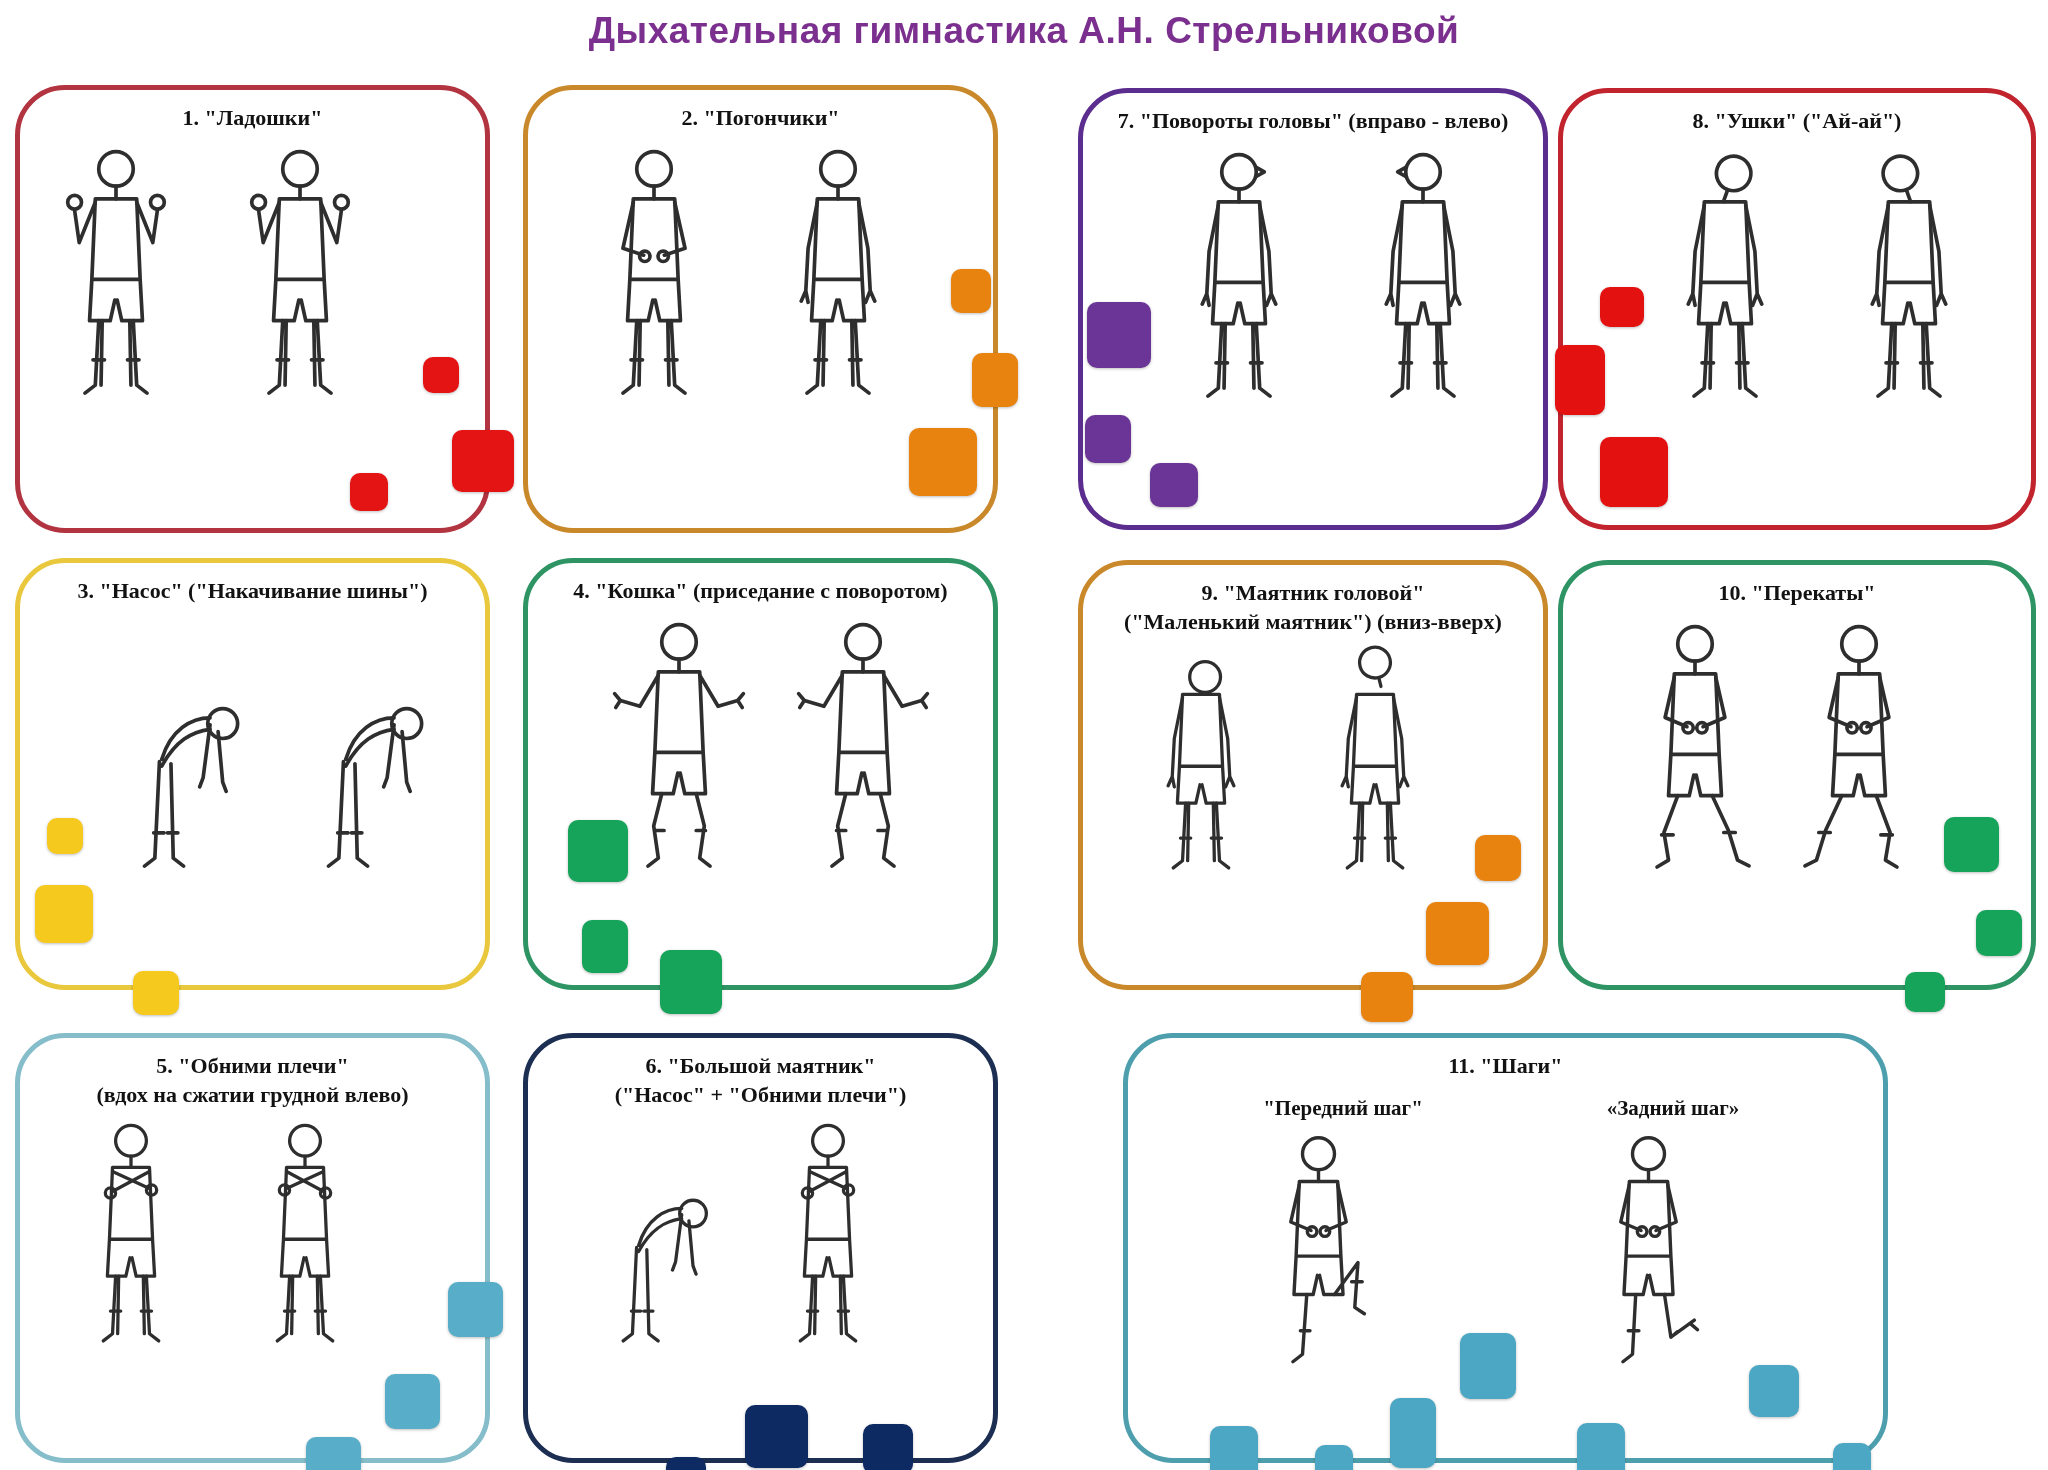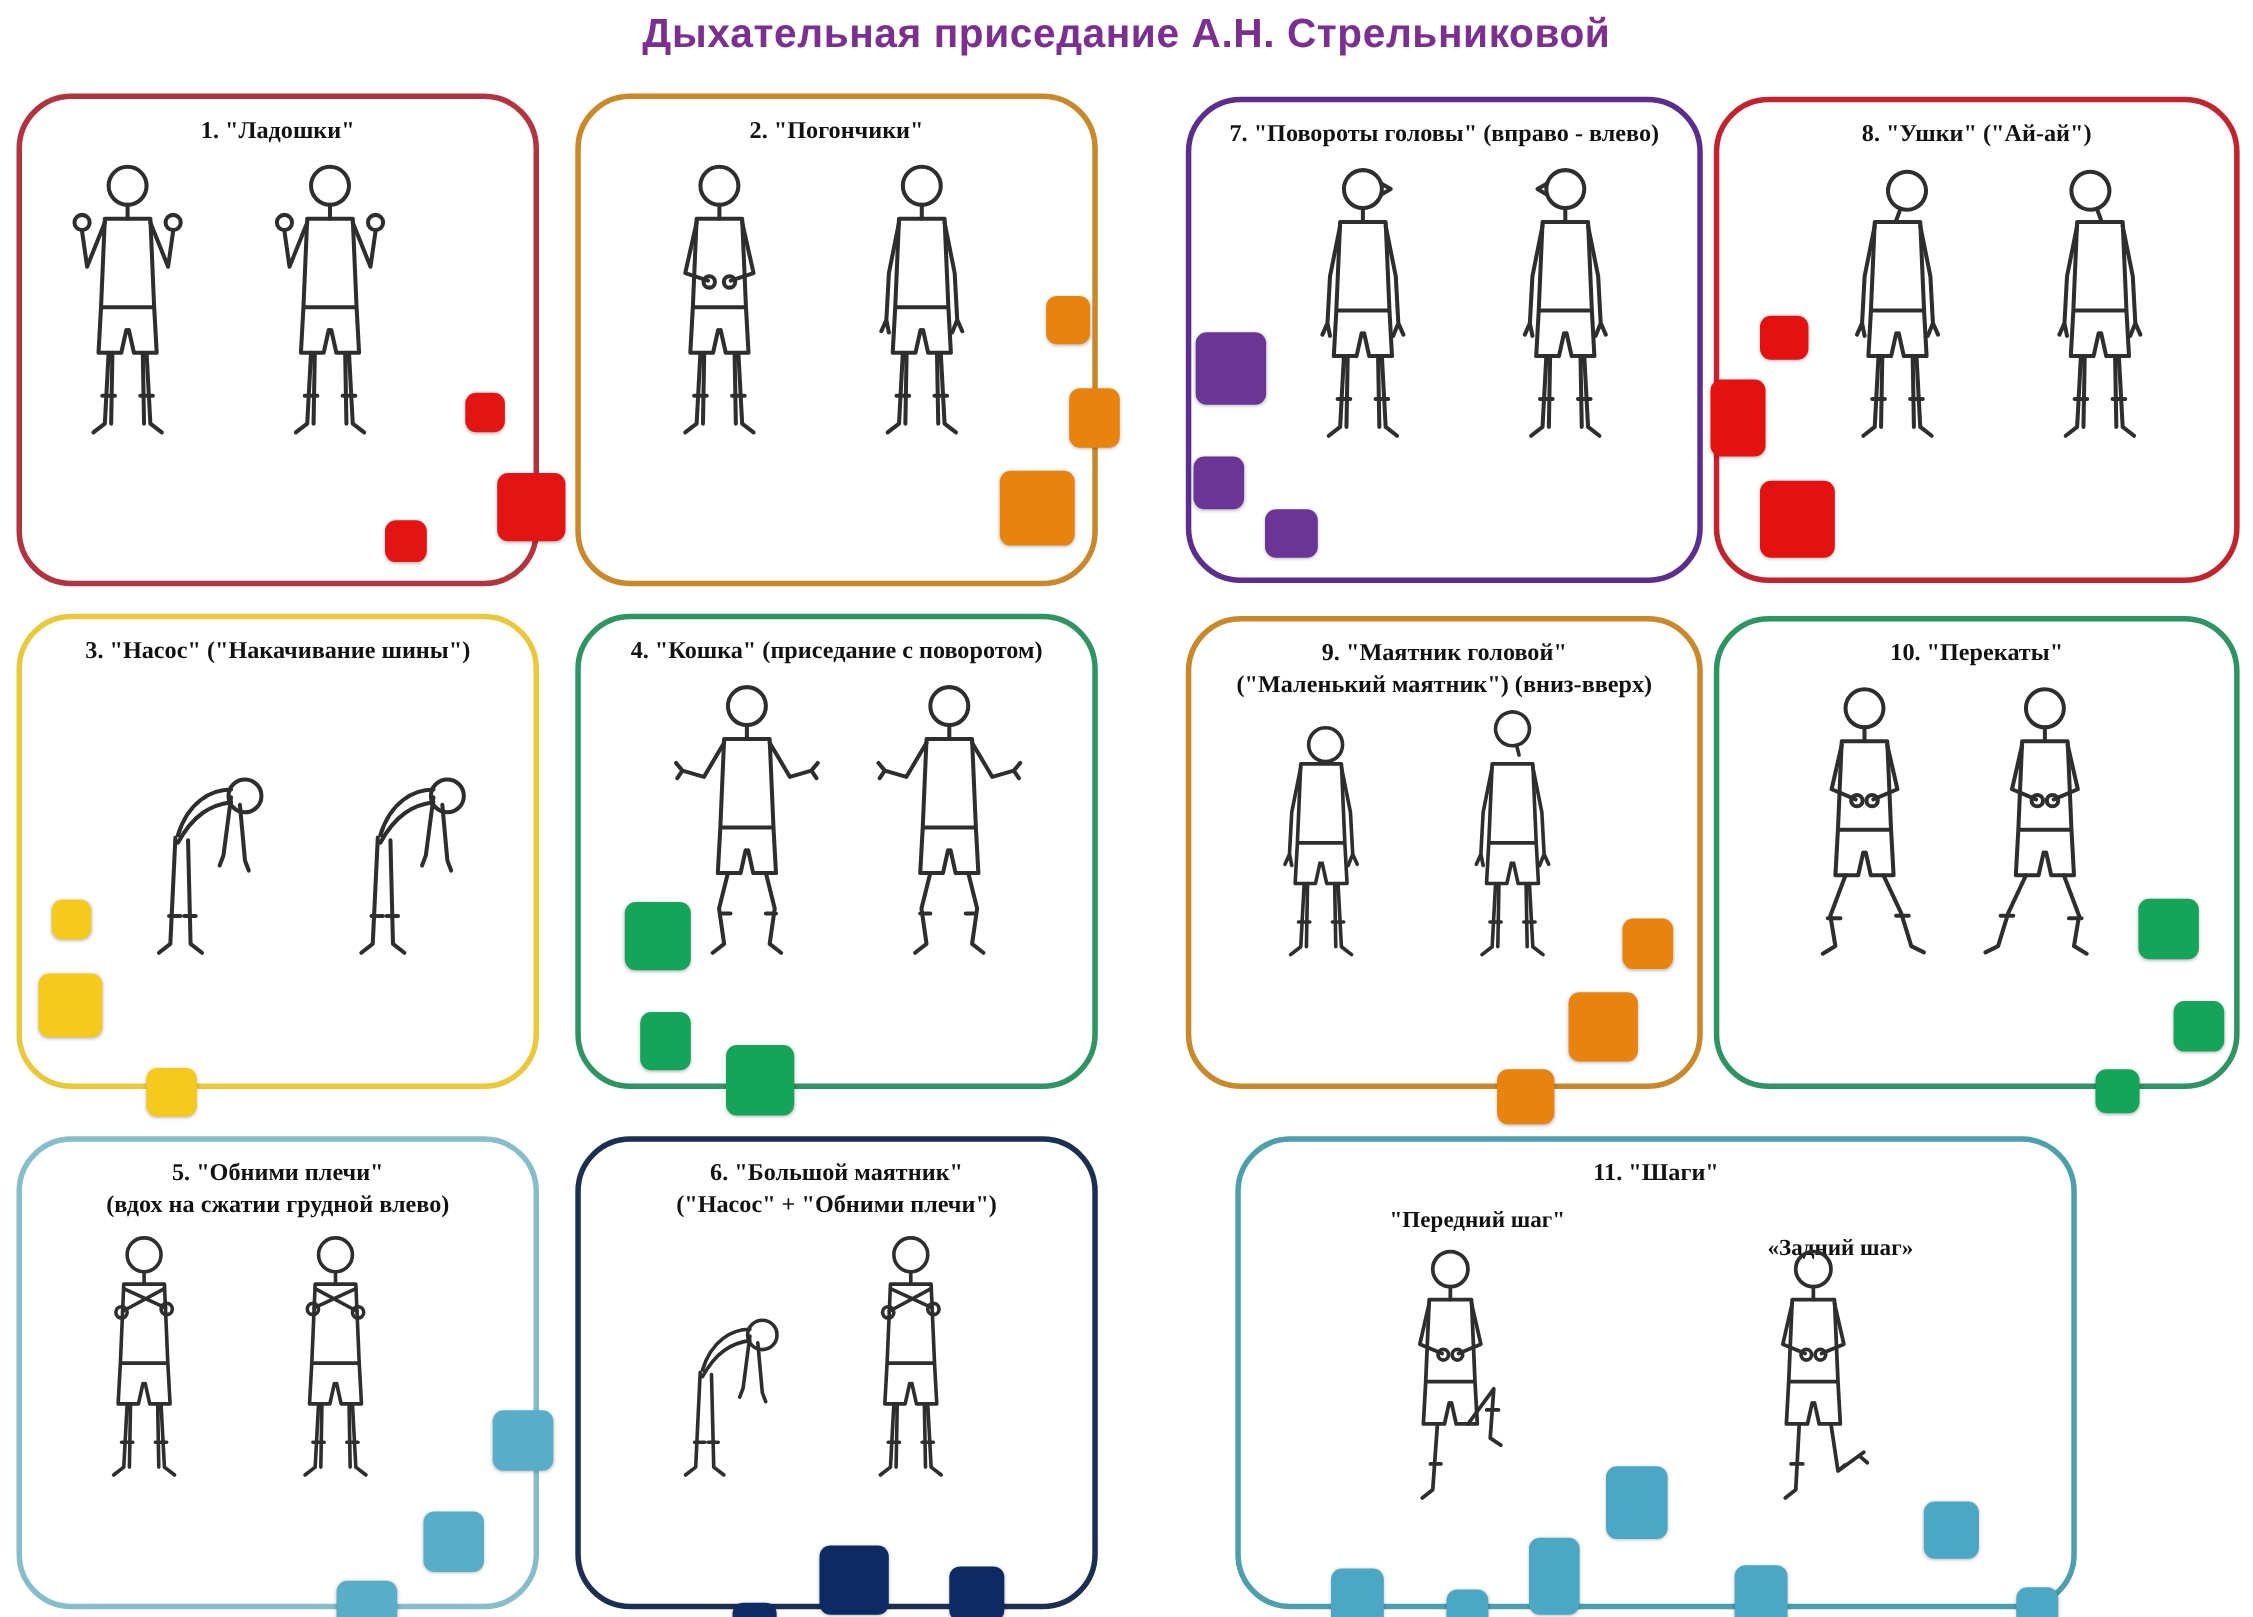--- a/index.html
+++ b/index.html
@@ -153,21 +153,21 @@
         <use href="#pt-torso"></use>
         <use href="#arm-hold"></use>
         <path d="M53,158 L50,214 L41,221 M46,192 L56,192"></path>
         <path d="M80,158 L86,198 L108,182 M104,185 L111,191 M86,198 L92,193"></path>
       </g>
   </defs>
 </svg>
 
 <div class="page">
 
-  <div class="main-title" style="color: rgb(123, 47, 142);">Дыхательная приседание А.Н. Стрельниковой</div>
+  <div class="main-title" style="color: rgb(123, 47, 142);">Дыхательная гимнастика А.Н. Стрельниковой</div>
 
   <div class="panel" style="left: 15px; top: 85px; width: 475px; height: 448px; border-color: rgb(178, 52, 64);">
     <div class="panel-title">1. "Ладошки"</div>
     <div class="figs" style="transform:translateX(-45px);">
       <svg class="fig" viewBox="0 0 130 300">
           <use href="#fig-palms"></use>
         </svg>
       <svg class="fig" viewBox="0 0 130 300">
           <use href="#fig-palms"></use>
         </svg>
@@ -312,21 +312,21 @@
     </div>
     <div class="sq" style="left: 217px; top: 367px; width: 63px; height: 63px; background-color: rgb(14, 42, 99);"></div>
     <div class="sq" style="left: 335px; top: 386px; width: 50px; height: 50px; background-color: rgb(14, 42, 99);"></div>
     <div class="sq" style="left: 138px; top: 419px; width: 40px; height: 45px; background-color: rgb(14, 42, 99);"></div>
   </div>
 
   <div class="panel" style="left: 1123px; top: 1033px; width: 765px; height: 430px; border-color: rgb(77, 159, 173);">
     <div class="panel-title">11. "Шаги"</div>
     <div class="sub-labels">
       <div class="sub-label" style="left:55px;">"Передний шаг"</div>
-      <div class="sub-label" style="left:385px;margin-top:26px;">«Задний шаг»</div>
+      <div class="sub-label" style="left:385px;">«Задний шаг»</div>
     </div>
     <svg class="fig p11-fig" style="left:118px;top:88px;" viewBox="0 0 130 300">
         <use href="#fig-step-front"></use>
       </svg>
     <svg class="fig p11-fig" style="left:448px;top:88px;" viewBox="0 0 130 300">
         <use href="#fig-step-back"></use>
       </svg>
     <div class="sq" style="left: 82px; top: 388px; width: 48px; height: 55px; background-color: rgb(75, 167, 196);"></div>
     <div class="sq" style="left: 187px; top: 407px; width: 38px; height: 50px; background-color: rgb(75, 167, 196);"></div>
     <div class="sq" style="left: 262px; top: 360px; width: 46px; height: 70px; background-color: rgb(75, 167, 196);"></div>

